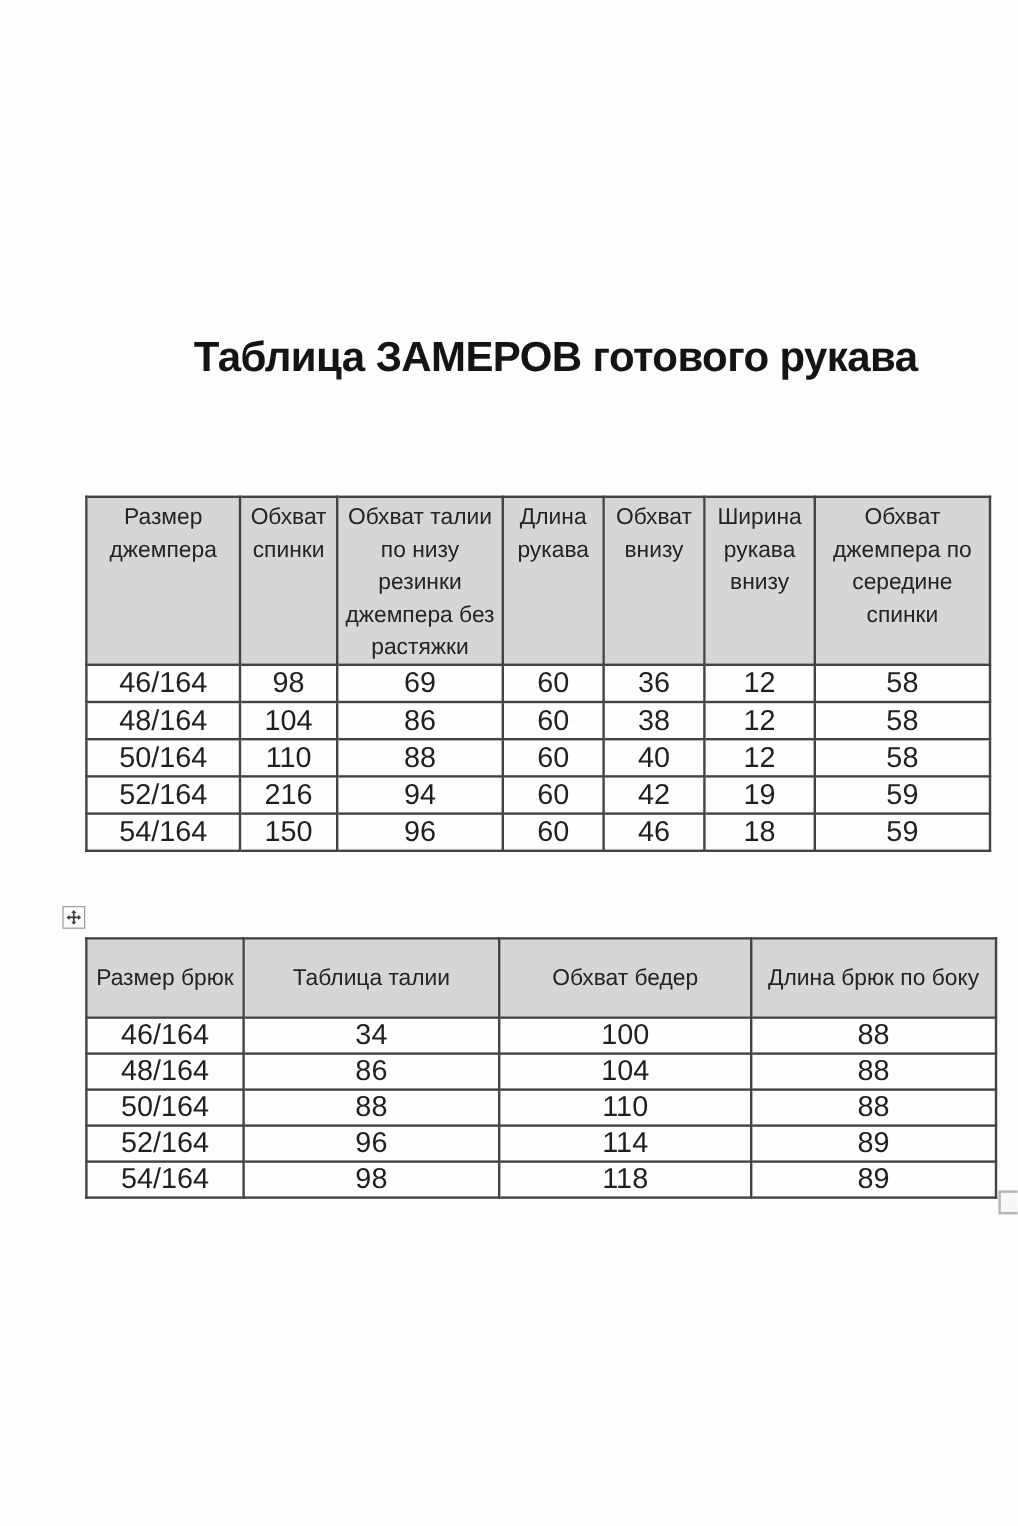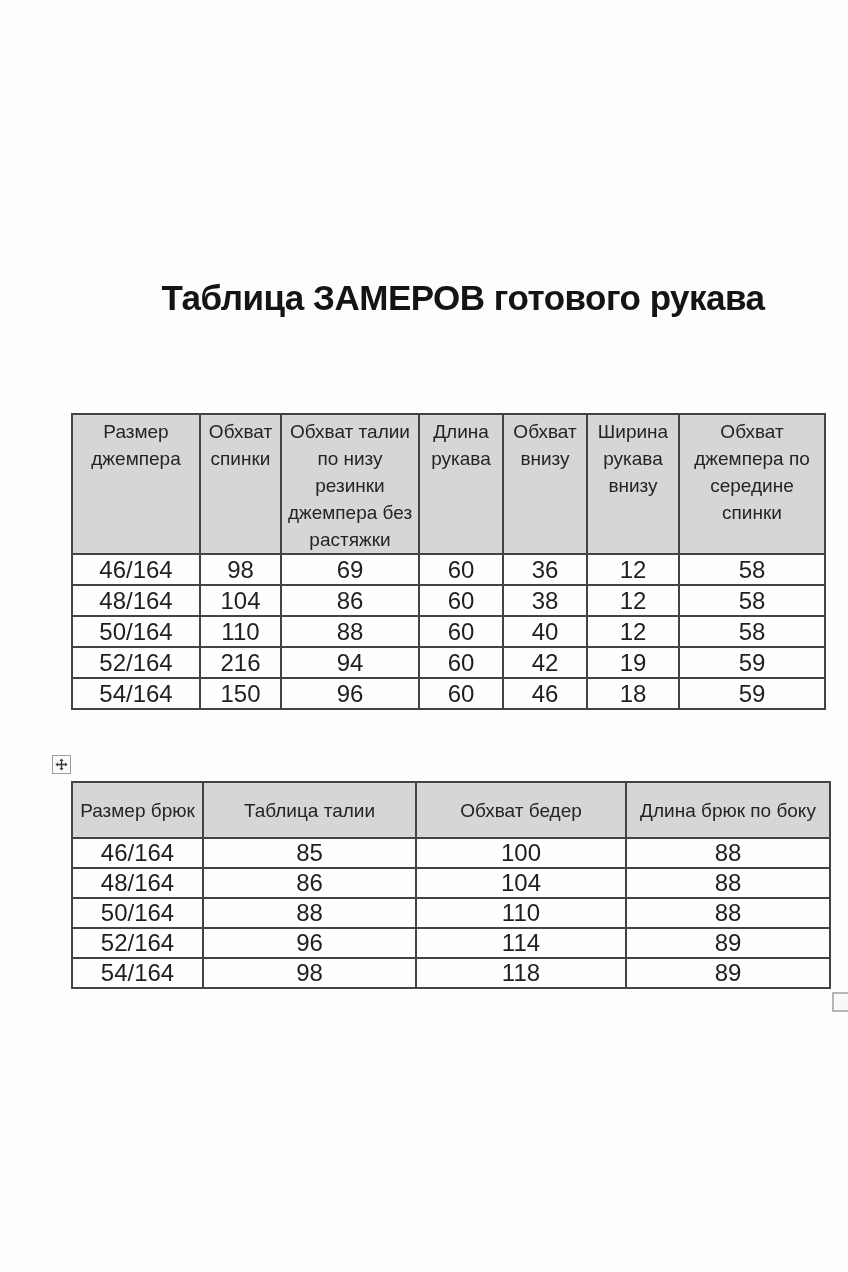--- a/index.html
+++ b/index.html
@@ -68,21 +68,21 @@
     width: 753px;
   }
   #jumper-table thead tr { height: 138px; }
   #jumper-table thead th { vertical-align: top; padding-top: 3px; }
   #jumper-table tbody tr { height: 31px; }
   #pants-table {
     top: 781px;
     left: 71px;
     width: 758px;
   }
-  #pants-table thead tr { height: 56px; margin-left: 16px; }
+  #pants-table thead tr { height: 66px; margin-left: 16px; }
   #pants-table thead th { vertical-align: middle; }
   #pants-table tbody tr { height: 29px; }
   .move-handle {
     position: absolute;
     top: 755px;
     left: 52px;
     width: 19px;
     height: 19px;
     background: #fbfbfb;
     border: 1px solid #9c9c9c;
@@ -198,21 +198,21 @@
       <tr>
         <th>Размер брюк</th>
         <th>Таблица талии</th>
         <th>Обхват бедер</th>
         <th>Длина брюк по боку</th>
       </tr>
     </thead>
     <tbody>
       <tr>
         <td class="size-col">46/164</td>
-        <td>85</td>
+        <td>34</td>
         <td>100</td>
         <td>88</td>
       </tr>
       <tr>
         <td class="size-col">48/164</td>
         <td>86</td>
         <td>104</td>
         <td>88</td>
       </tr>
       <tr>

